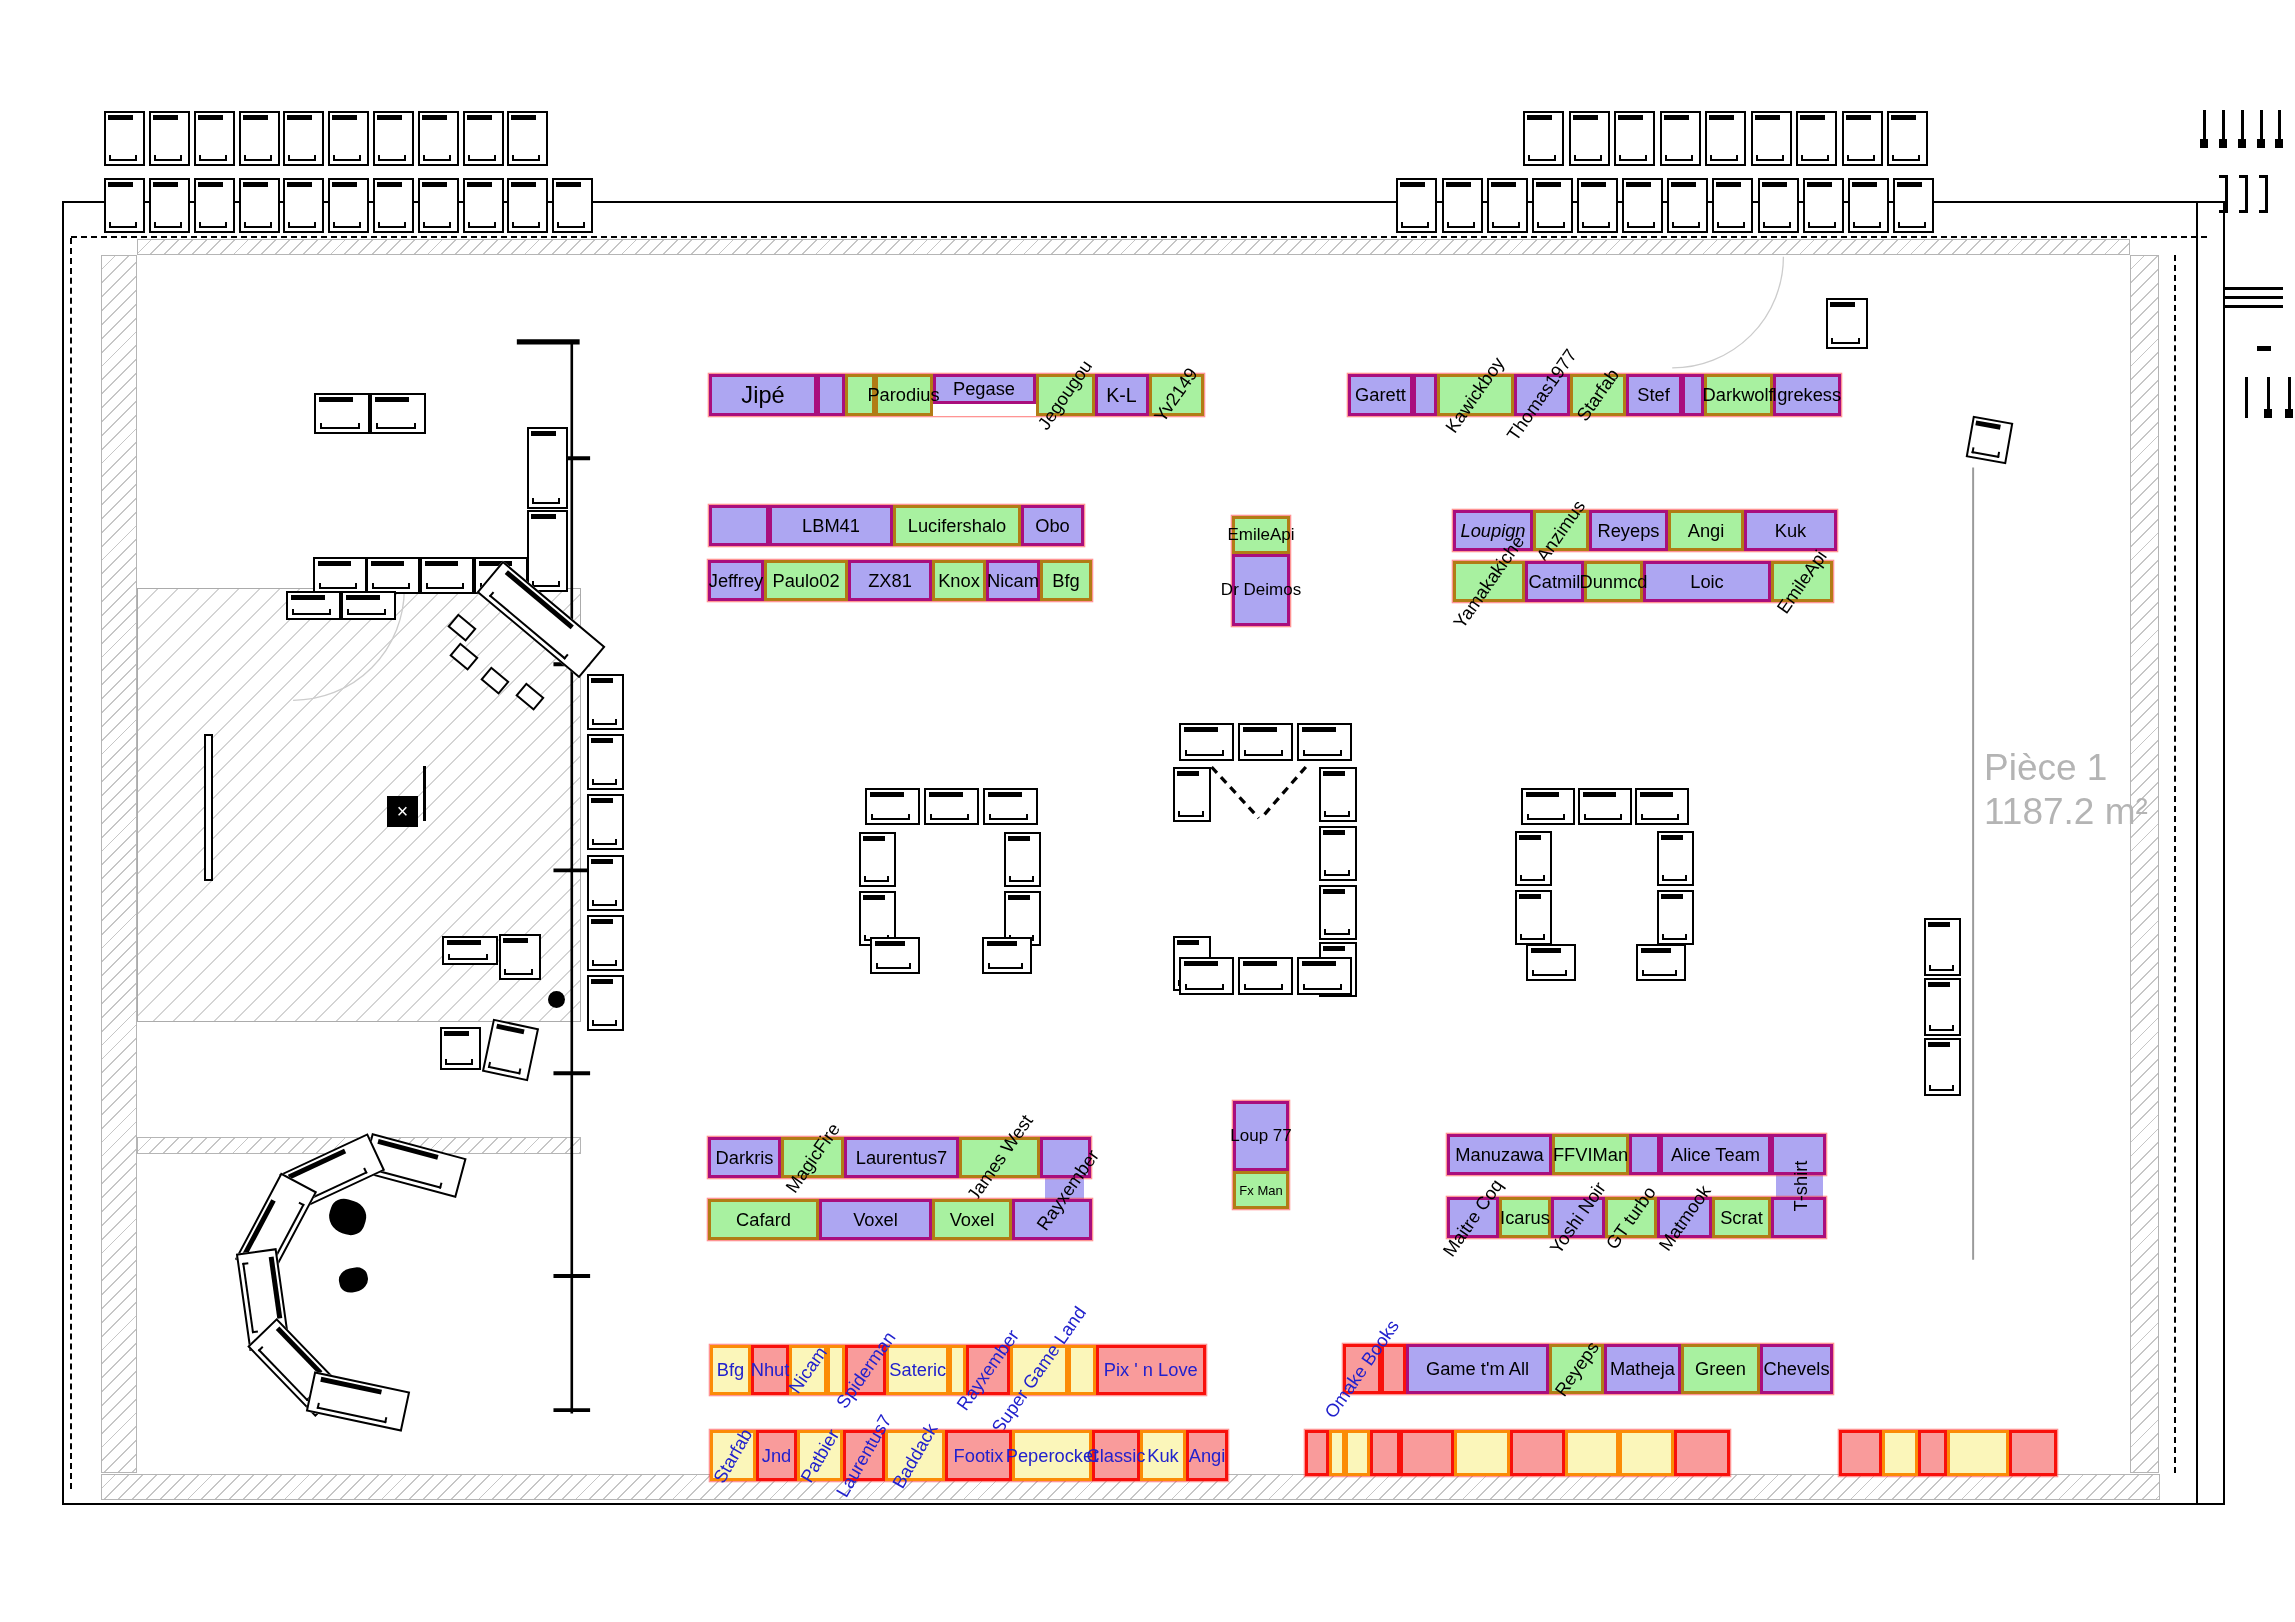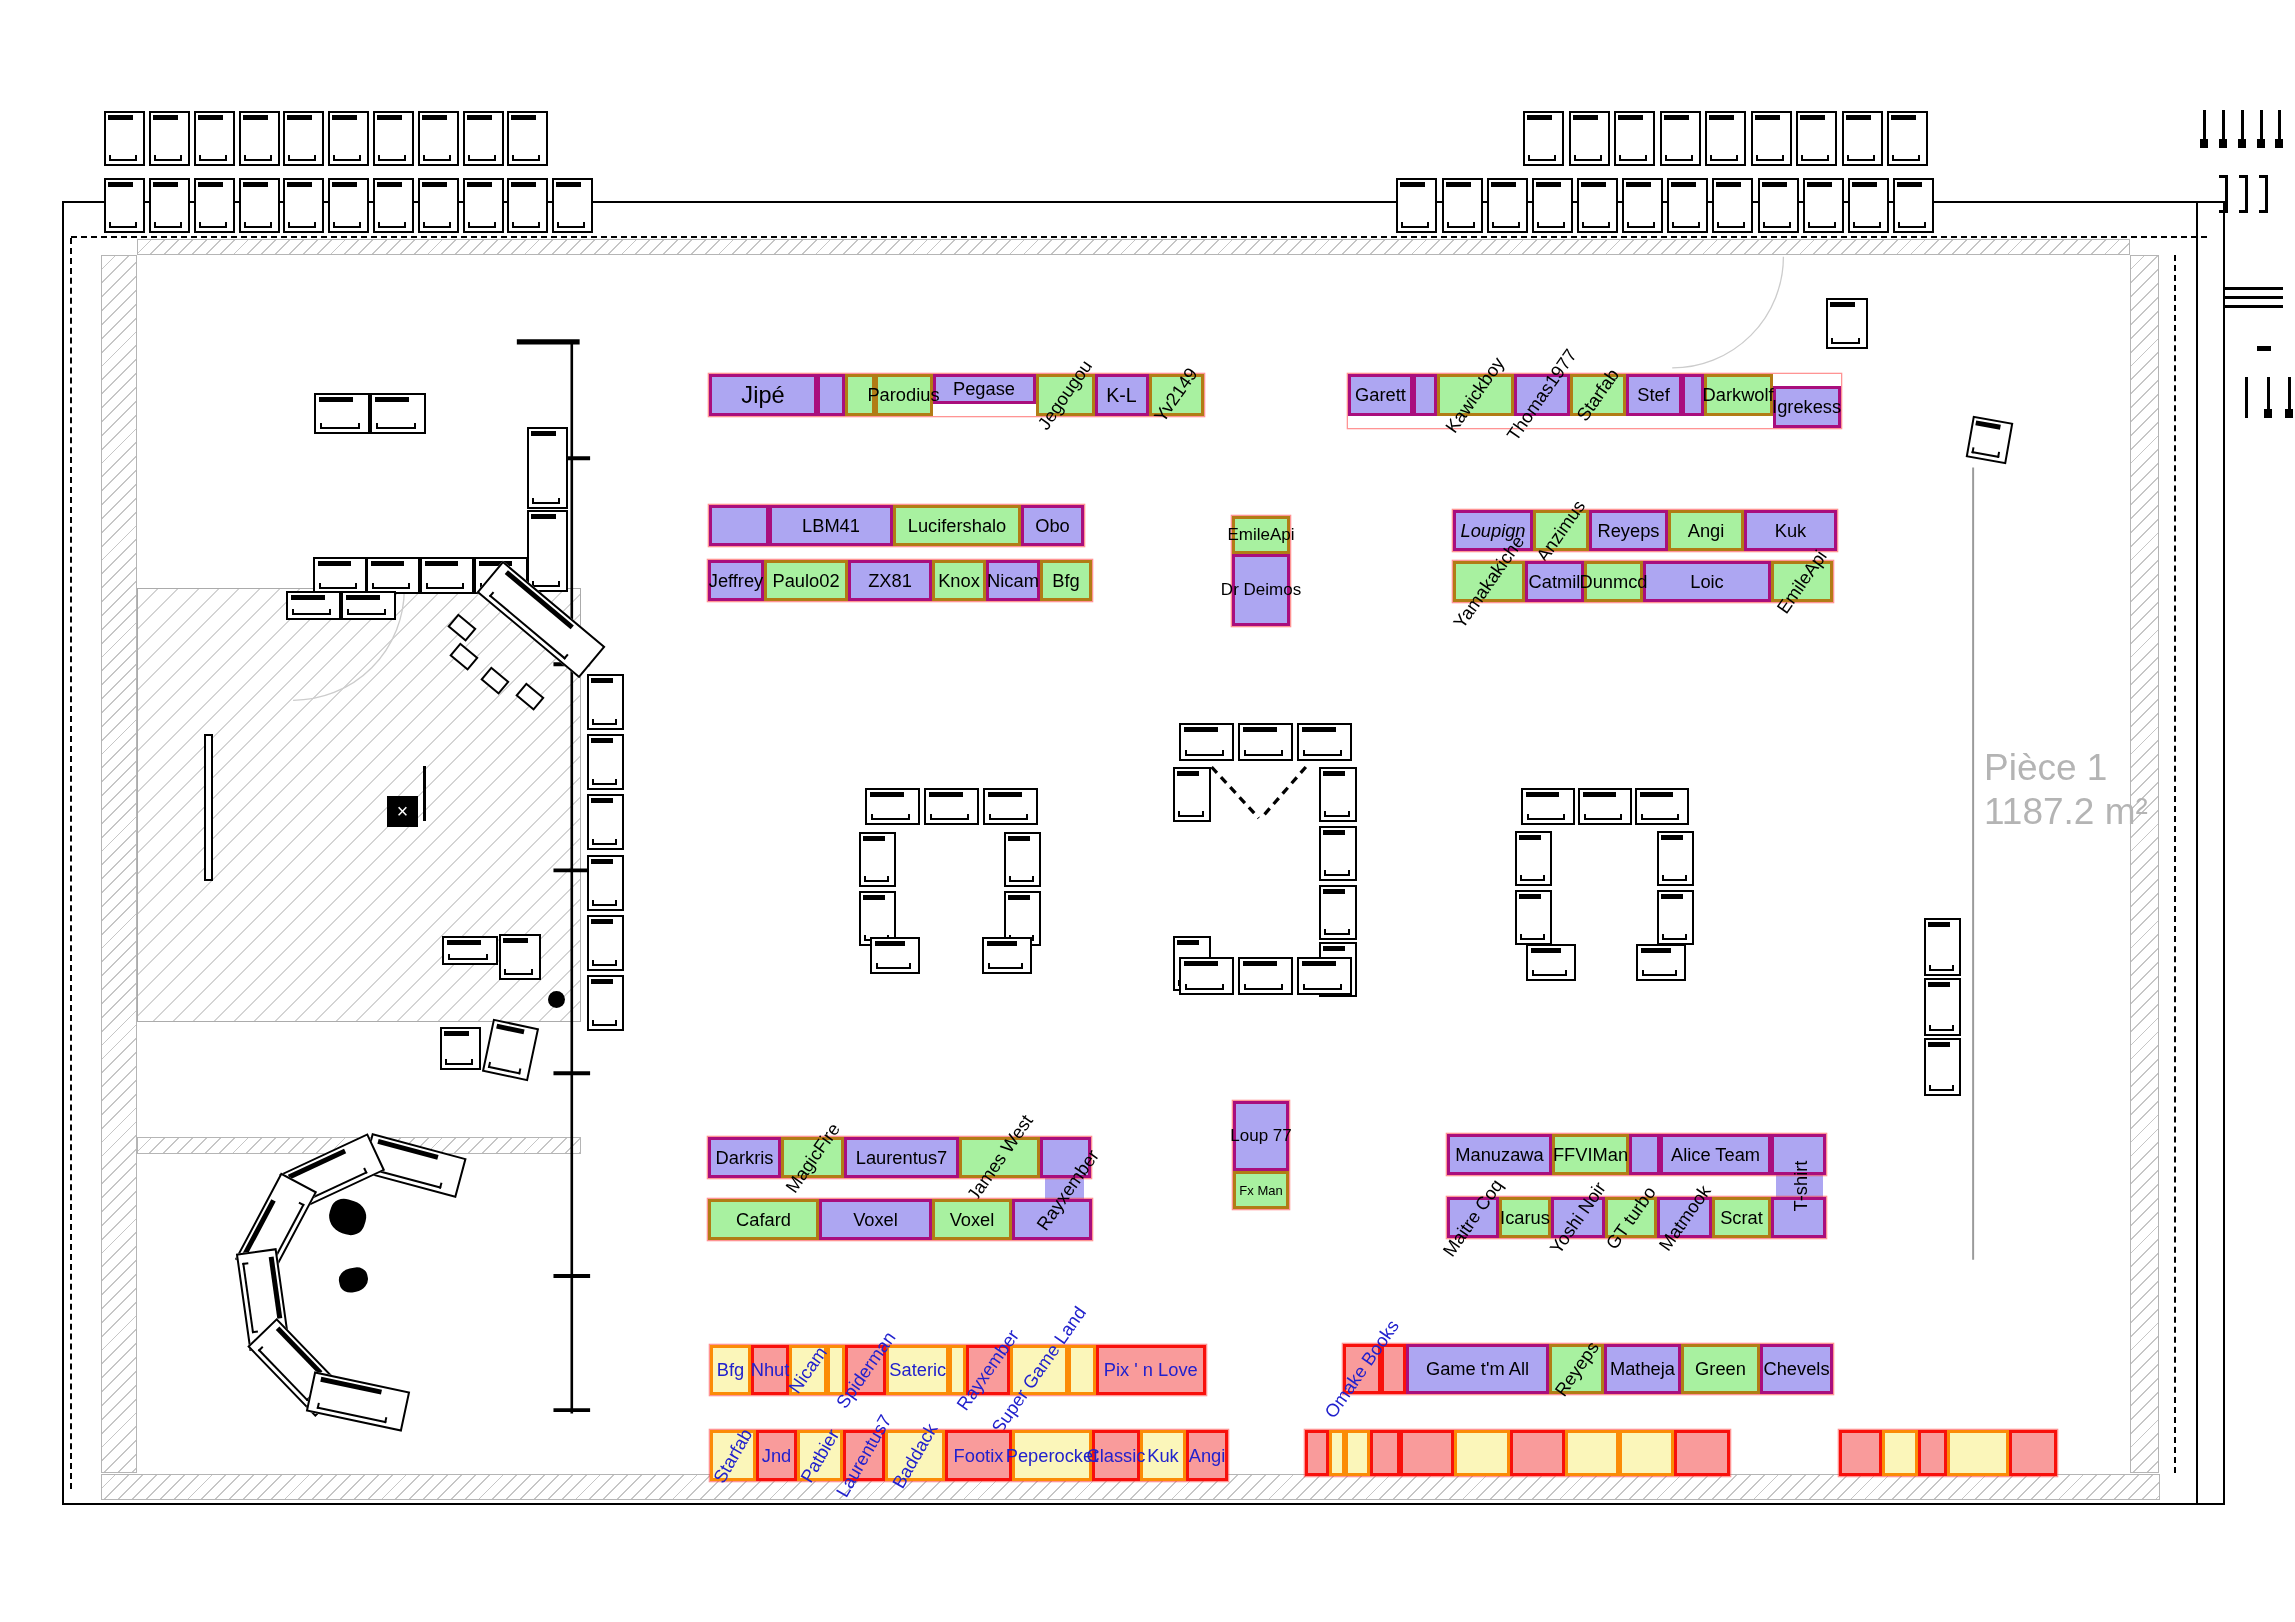--- a/index.html
+++ b/index.html
@@ -147,21 +147,21 @@
       <div class="bcell green" style="width: 56px; height: 42px;">
         <span class="lbl" style="transform: translate(-50%, -50%) rotate(-55deg);">Starfab</span>
       </div>
       <div class="bcell purple" style="width: 56px; height: 42px;">
         <span class="lbl">Stef</span>
       </div>
       <div class="bcell purple" style="width: 22px; height: 42px;"></div>
       <div class="bcell green" style="width: 69px; height: 42px;">
         <span class="lbl">Darkwolf</span>
       </div>
-      <div class="bcell purple" style="width: 68px; height: 42px; margin-top: 12px;">
+      <div class="bcell purple" style="width: 68px; height: 42px;">
         <span class="lbl">Igrekess</span>
       </div>
     </div>
     <div class="booth-row" style="left: 709px; top: 505px;">
       <div class="bcell purple" style="width: 60px; height: 41px;"></div>
       <div class="bcell purple" style="width: 124px; height: 41px;">
         <span class="lbl">LBM41</span>
       </div>
       <div class="bcell green" style="width: 128px; height: 41px;">
         <span class="lbl">Lucifershalo</span>

